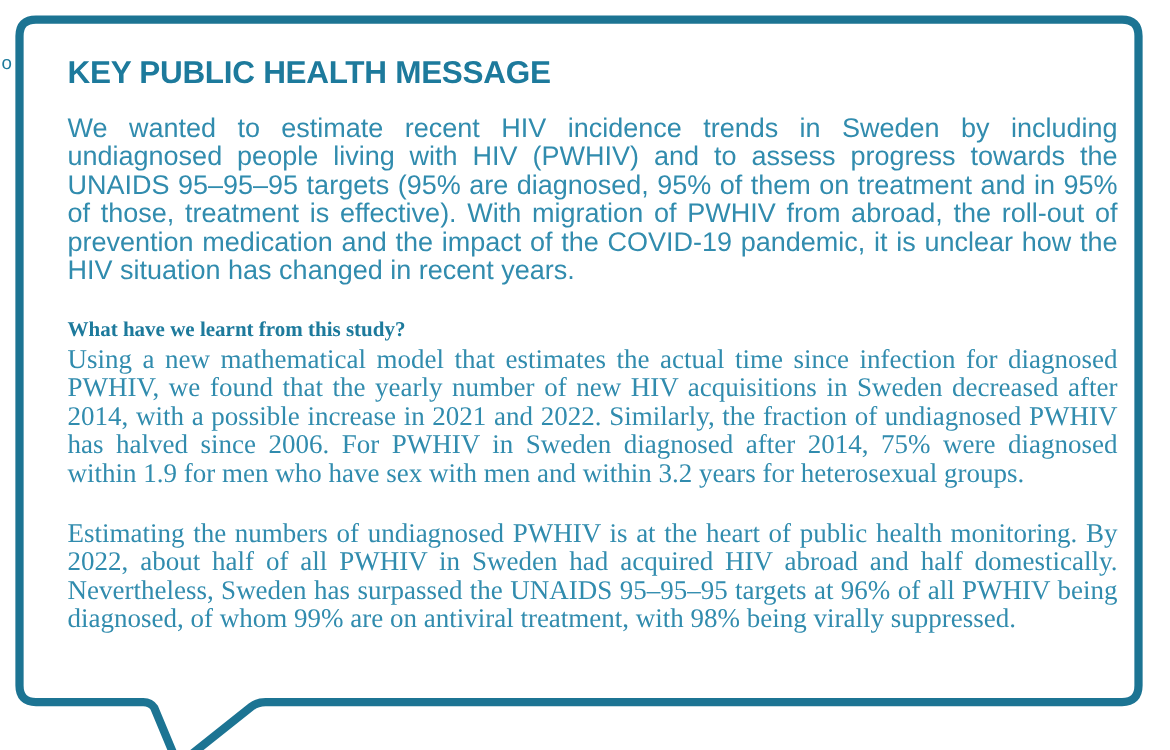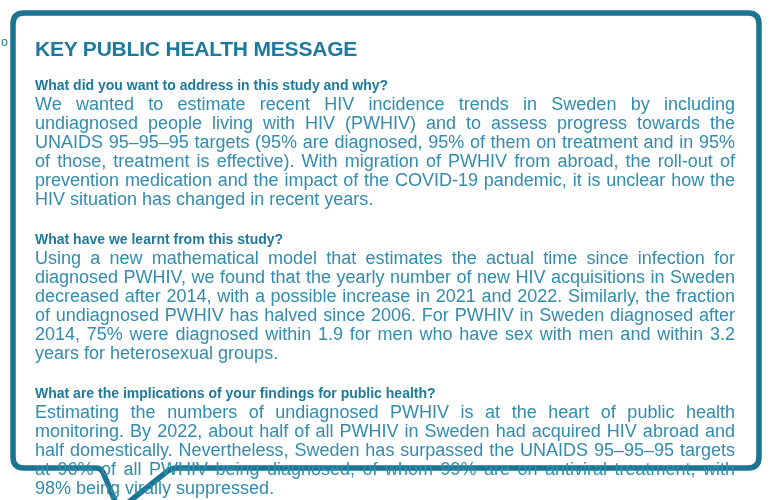--- a/index.html
+++ b/index.html
@@ -26,34 +26,34 @@
     display: block;
   }
   svg.bubble path {
     fill: var(--bubble-fill, #ffffff);
     stroke: var(--border, #1c7493);
     stroke-width: 5.5;
     stroke-linejoin: round;
   }
   .content {
     position: absolute;
-    left: 35px;
+    left: 45px;
     top: 38px;
     width: 700px;
   }
   .box-title {
     margin: 0 0 16px 0;
     font-size: 21px;
     line-height: 22px;
     font-weight: bold;
     letter-spacing: -0.2px;
     color: var(--accent, #1d7a9c);
   }
   .qa-section { margin: 0; }
-  .qa-section + .qa-section { margin-top: 21px; }
+  .qa-section + .qa-section { margin-top: 21px; font-family: Liberation Serif, serif; }
   .question {
     margin: 0;
     font-size: 14px;
     line-height: 19px;
     font-weight: bold;
     color: var(--accent, #1d7a9c);
   }
   .answer {
     margin: 0;
     font-size: 18px;
@@ -86,28 +86,26 @@
              V 24
              Q 13 13 24 13
              Z"></path>
   </svg>
 
   <div class="content">
 
     <h1 class="box-title">KEY PUBLIC HEALTH MESSAGE</h1>
 
     <section class="qa-section">
-      <h2 class="question">What did you want to address in this study and why?</h2>
       <p class="answer">We wanted to estimate recent HIV incidence trends in Sweden by including undiagnosed people living with HIV (PWHIV) and to assess progress towards the UNAIDS 95–95–95 targets (95% are diagnosed, 95% of them on treatment and in 95% of those, treatment is effective). With migration of PWHIV from abroad, the roll-out of prevention medication and the impact of the COVID-19 pandemic, it is unclear how the HIV situation has changed in recent years.</p>
     </section>
 
     <section class="qa-section">
       <h2 class="question">What have we learnt from this study?</h2>
       <p class="answer">Using a new mathematical model that estimates the actual time since infection for diagnosed PWHIV, we found that the yearly number of new HIV acquisitions in Sweden decreased after 2014, with a possible increase in 2021 and 2022. Similarly, the fraction of undiagnosed PWHIV has halved since 2006. For PWHIV in Sweden diagnosed after 2014, 75% were diagnosed within 1.9 for men who have sex with men and within 3.2 years for heterosexual groups.</p>
     </section>
 
     <section class="qa-section">
-      <h2 class="question">What are the implications of your findings for public health?</h2>
       <p class="answer">Estimating the numbers of undiagnosed PWHIV is at the heart of public health monitoring. By 2022, about half of all PWHIV in Sweden had acquired HIV abroad and half domestically. Nevertheless, Sweden has surpassed the UNAIDS 95–95–95 targets at 96% of all PWHIV being diagnosed, of whom 99% are on antiviral treatment, with 98% being virally suppressed.</p>
     </section>
 
   </div>
 </div>
 
 </body></html>

